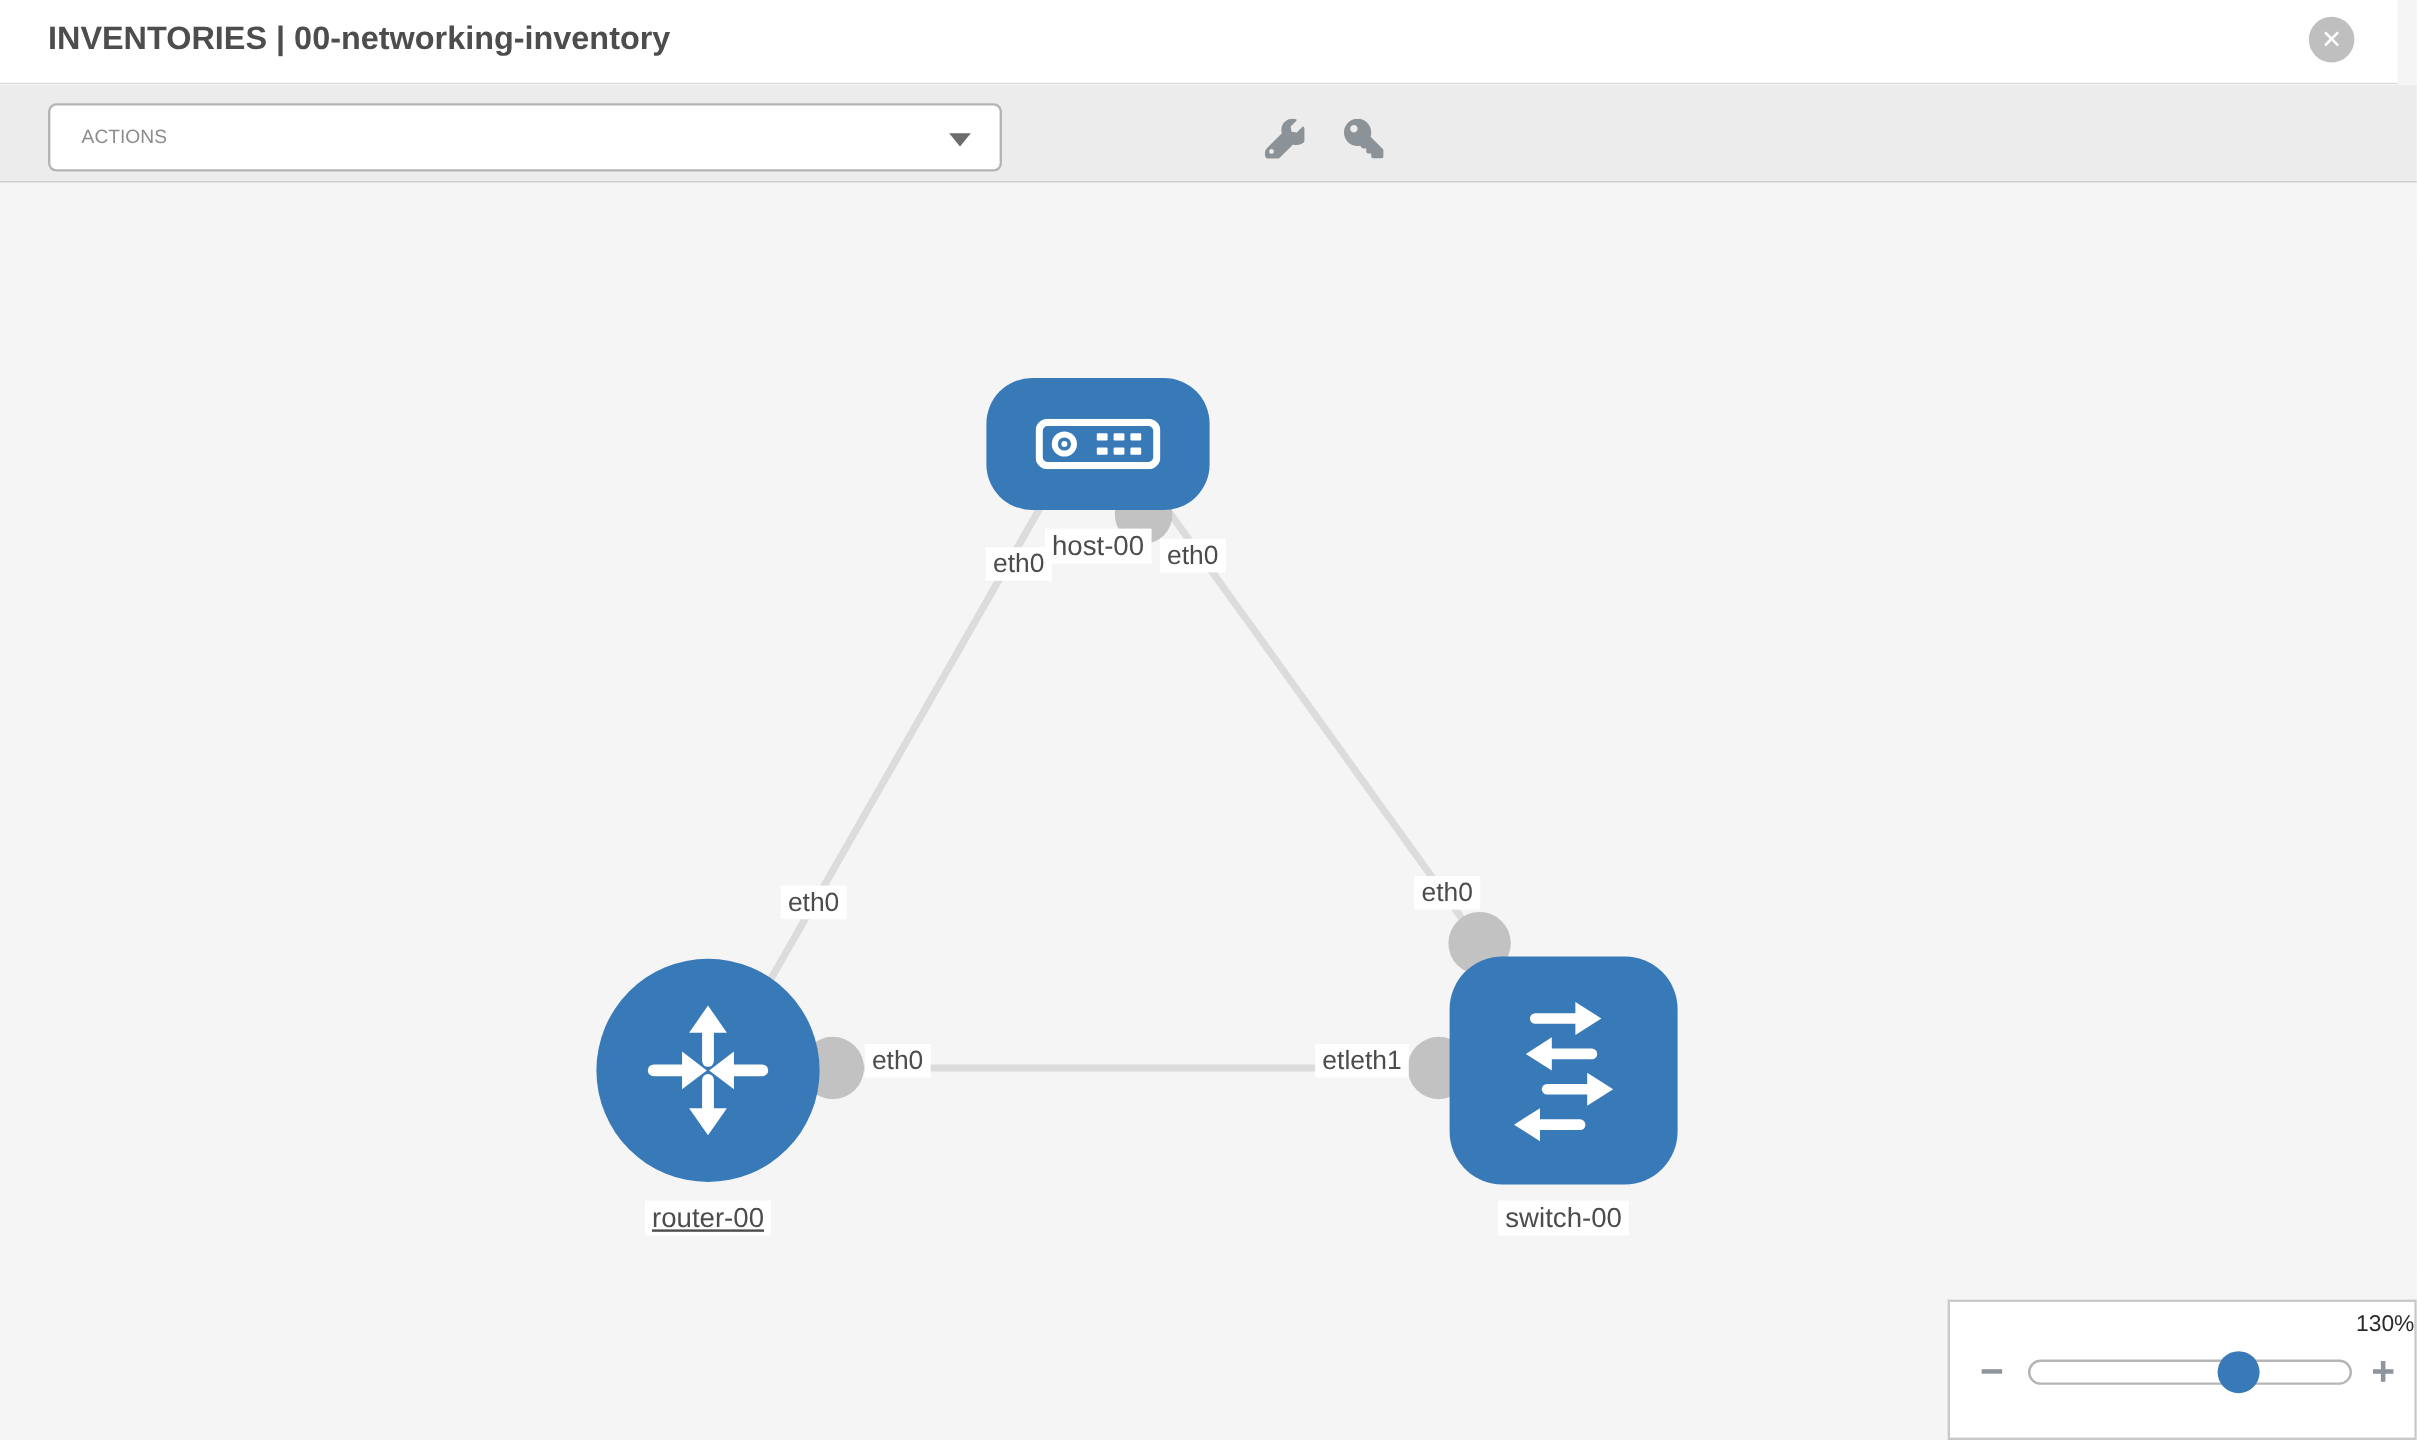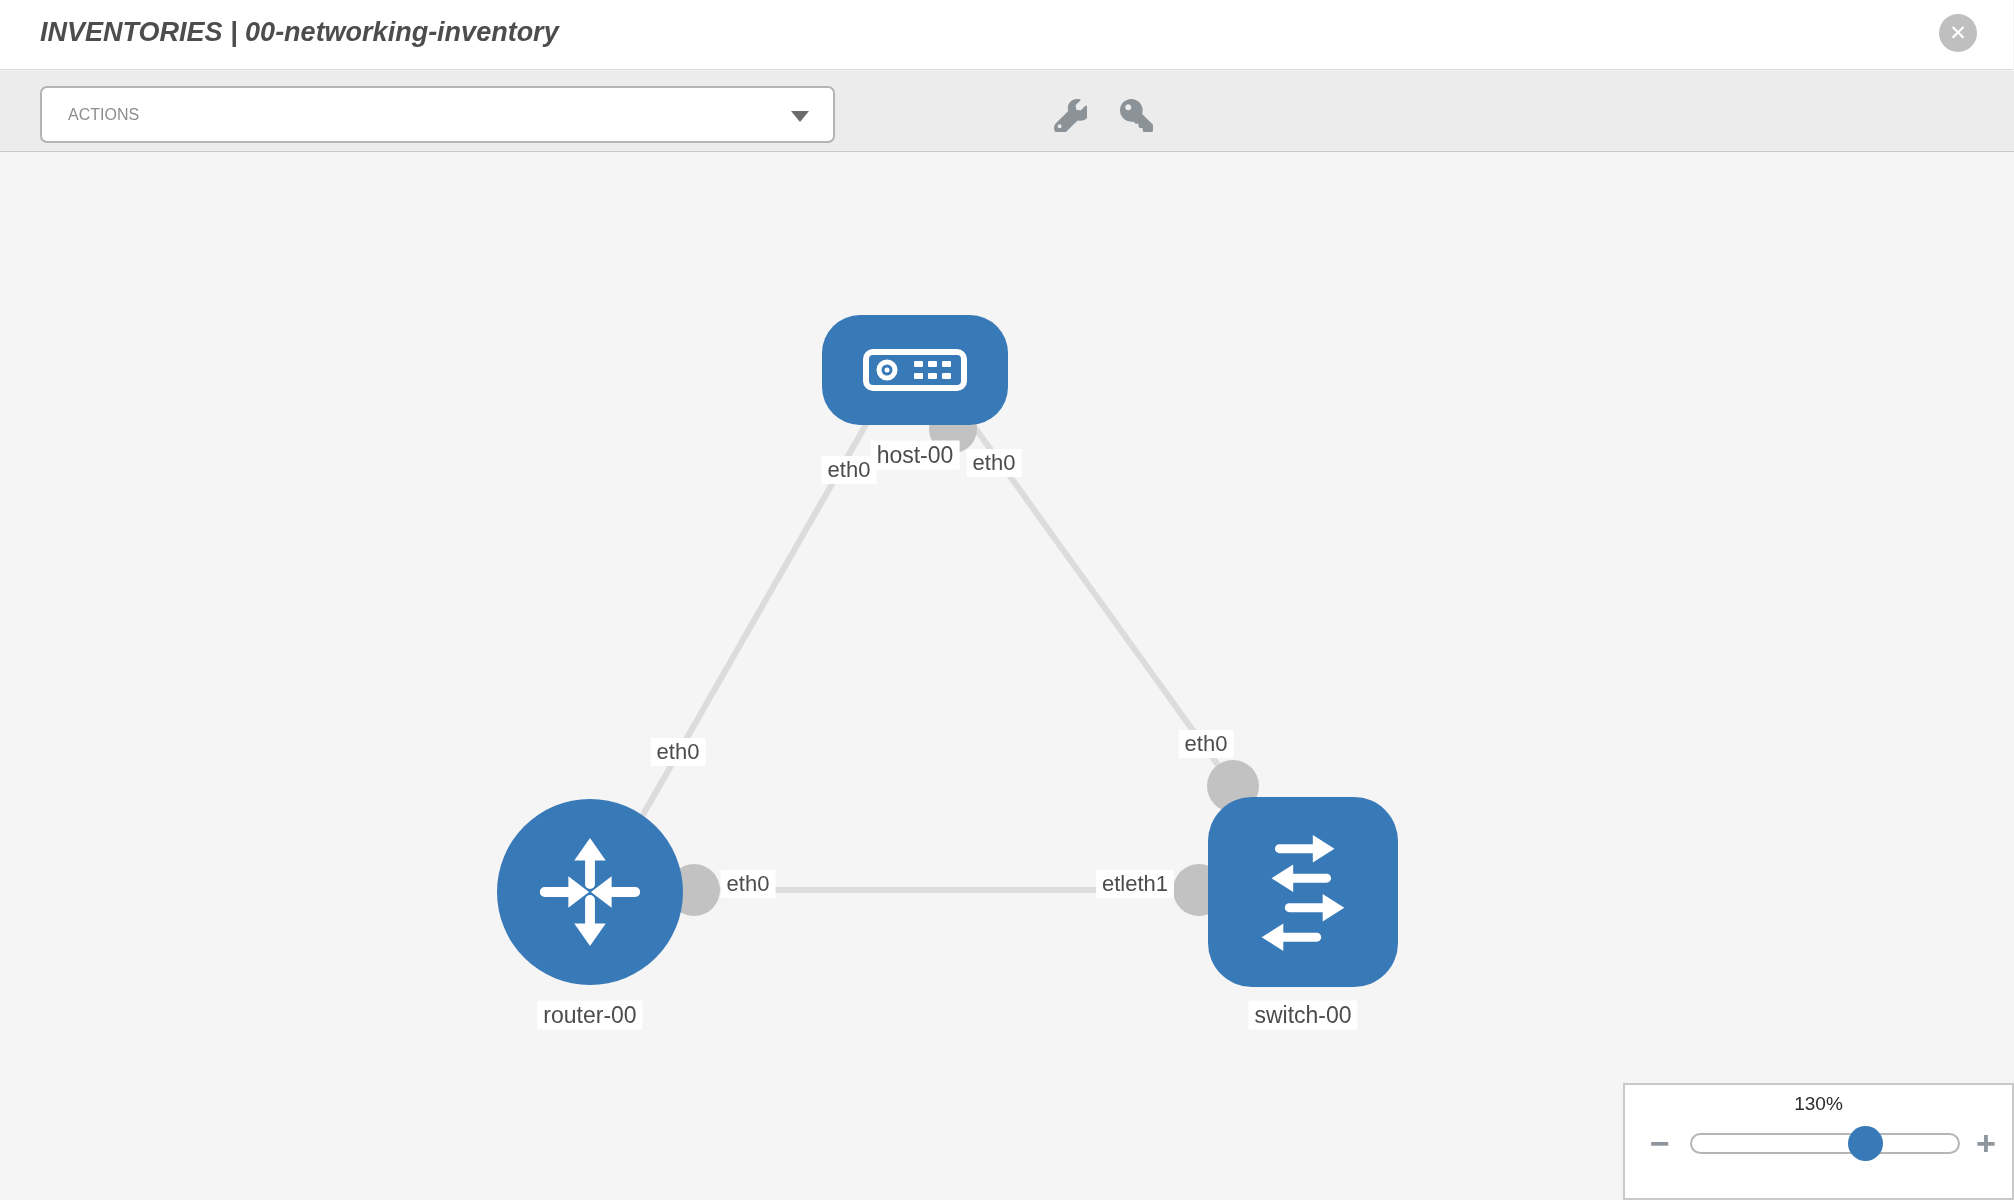--- a/index.html
+++ b/index.html
@@ -14,48 +14,48 @@
   .canvas{position:absolute;inset:0;z-index:1;}
   .links-svg{position:absolute;left:0;top:0;}
   .node{position:absolute;background:var(--node-blue);display:flex;align-items:center;justify-content:center;z-index:2;cursor:pointer;}
   .node-host{left:822px;top:315px;width:186px;height:110px;border-radius:38px;}
   .node-router{left:497px;top:799px;width:186px;height:186px;border-radius:50%;}
   .node-switch{left:1208px;top:797px;width:190px;height:190px;border-radius:44px;}
   .chip{position:absolute;transform:translate(-50%,-50%);background:#ffffff;color:#4c4c4c;padding:1px 6px;white-space:nowrap;z-index:3;}
   .node-label{font-size:23px;}
   .iface-label{font-size:22px;}
   .lbl-host{left:915px;top:455px;}
-  .lbl-router{left:590px;top:1015px;}
+  .lbl-router{left:590px;top:1015px;text-decoration:underline;}
   .lbl-switch{left:1303px;top:1015px;}
   .if-host-left{left:849px;top:470px;}
   .if-host-right{left:994px;top:463px;}
   .if-diag-left{left:678px;top:752px;}
   .if-diag-right{left:1206px;top:744px;}
   .if-link-left{left:748px;top:884px;}
   .if-link-right{left:1135px;top:884px;}
 
   
-  .header{position:absolute;top:0;left:0;right:1px;height:70px;background:#ffffff;border-bottom:1px solid #d9d9d9;z-index:5;font-style:italic;}
+  .header{position:absolute;top:0;left:0;right:16px;height:70px;background:#ffffff;border-bottom:1px solid #d9d9d9;z-index:5;}
   .title{position:absolute;left:40px;top:17px;font-size:27px;font-weight:bold;color:#4d4d4d;}
   .close-btn{position:absolute;right:36px;top:14px;width:38px;height:38px;border-radius:50%;background:#bfbfbf;color:#ffffff;display:flex;align-items:center;justify-content:center;font-size:21px;font-weight:bold;cursor:pointer;}
 
   
   .toolbar{position:absolute;top:71px;left:0;right:0;height:81px;background:var(--toolbar-bg);border-bottom:1px solid #c9c9c9;z-index:5;}
   .select{position:absolute;top:15px;height:57px;background:#ffffff;border:2px solid #b4b4b4;border-radius:7px;display:flex;align-items:center;padding:0 26px;font-size:16px;color:#8d8d8d;cursor:pointer;}
   .select-actions{left:40px;width:795px;}
   .select-search{left:1183px;width:791px;}
   .caret{position:absolute;right:24px;top:23px;width:0;height:0;border-left:9px solid transparent;border-right:9px solid transparent;border-top:11px solid #6b6b6b;}
   .tool-btn{position:absolute;top:24px;width:40px;height:40px;display:flex;align-items:center;justify-content:center;cursor:pointer;}
   .tool-wrench{left:1050px;}
   .tool-key{left:1116px;}
   .tool-btn svg{fill:var(--icon-gray);}
 
   
   .zoom-panel{position:absolute;left:1623px;top:1083px;width:391px;height:117px;background:#ffffff;border:2px solid #c9c9c9;z-index:6;}
-  .zoom-value{position:absolute;left:0;right:0;top:8px;text-align:center;font-size:19px;color:#2b2b2b;}
+  .zoom-value{position:absolute;left:0;right:0;top:8px;text-align:right;font-size:19px;color:#2b2b2b;}
   .zoom-minus,.zoom-plus{position:absolute;transform:translate(-50%,-50%);top:58px;font-size:34px;font-weight:bold;color:#8e959d;cursor:pointer;line-height:1;}
   .zoom-minus{left:35px;}
   .zoom-plus{left:361px;}
   .zoom-track{position:absolute;left:65px;top:48px;width:270px;height:21px;background:#ffffff;border:2px solid #b5b5b5;border-radius:11px;cursor:pointer;}
   .zoom-thumb{position:absolute;left:156px;top:-9px;width:35px;height:35px;border-radius:50%;background:var(--node-blue);cursor:grab;}
 </style>
 </head>
 <body>
 
 <div class="screen">

